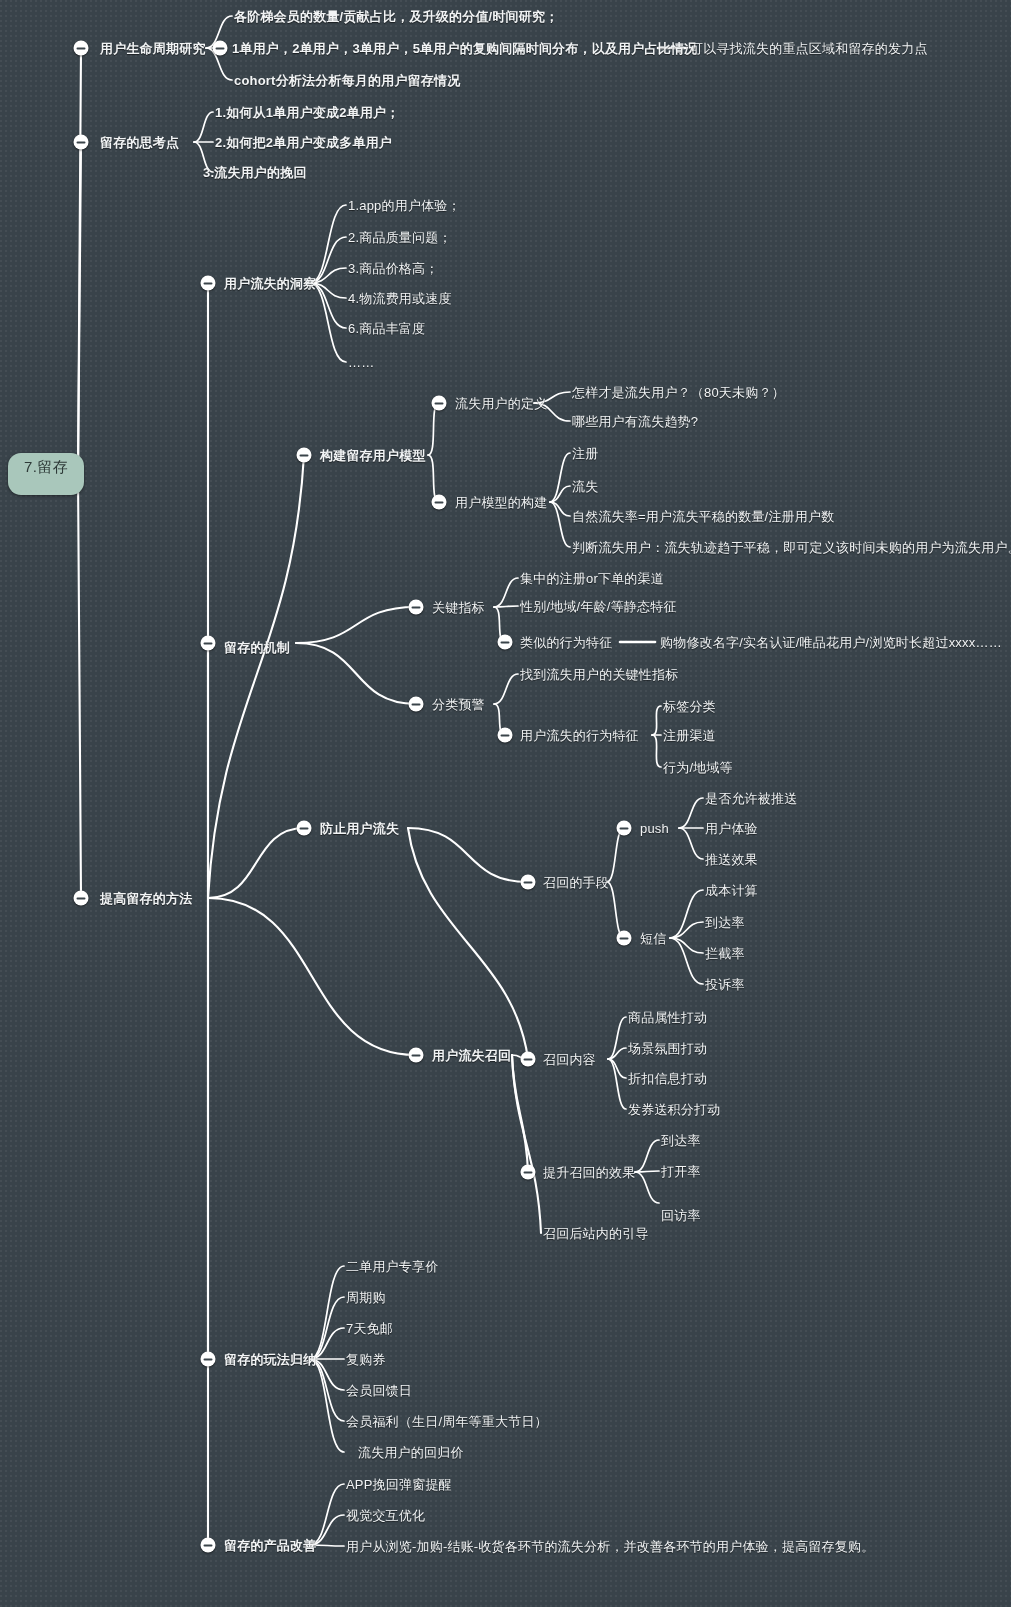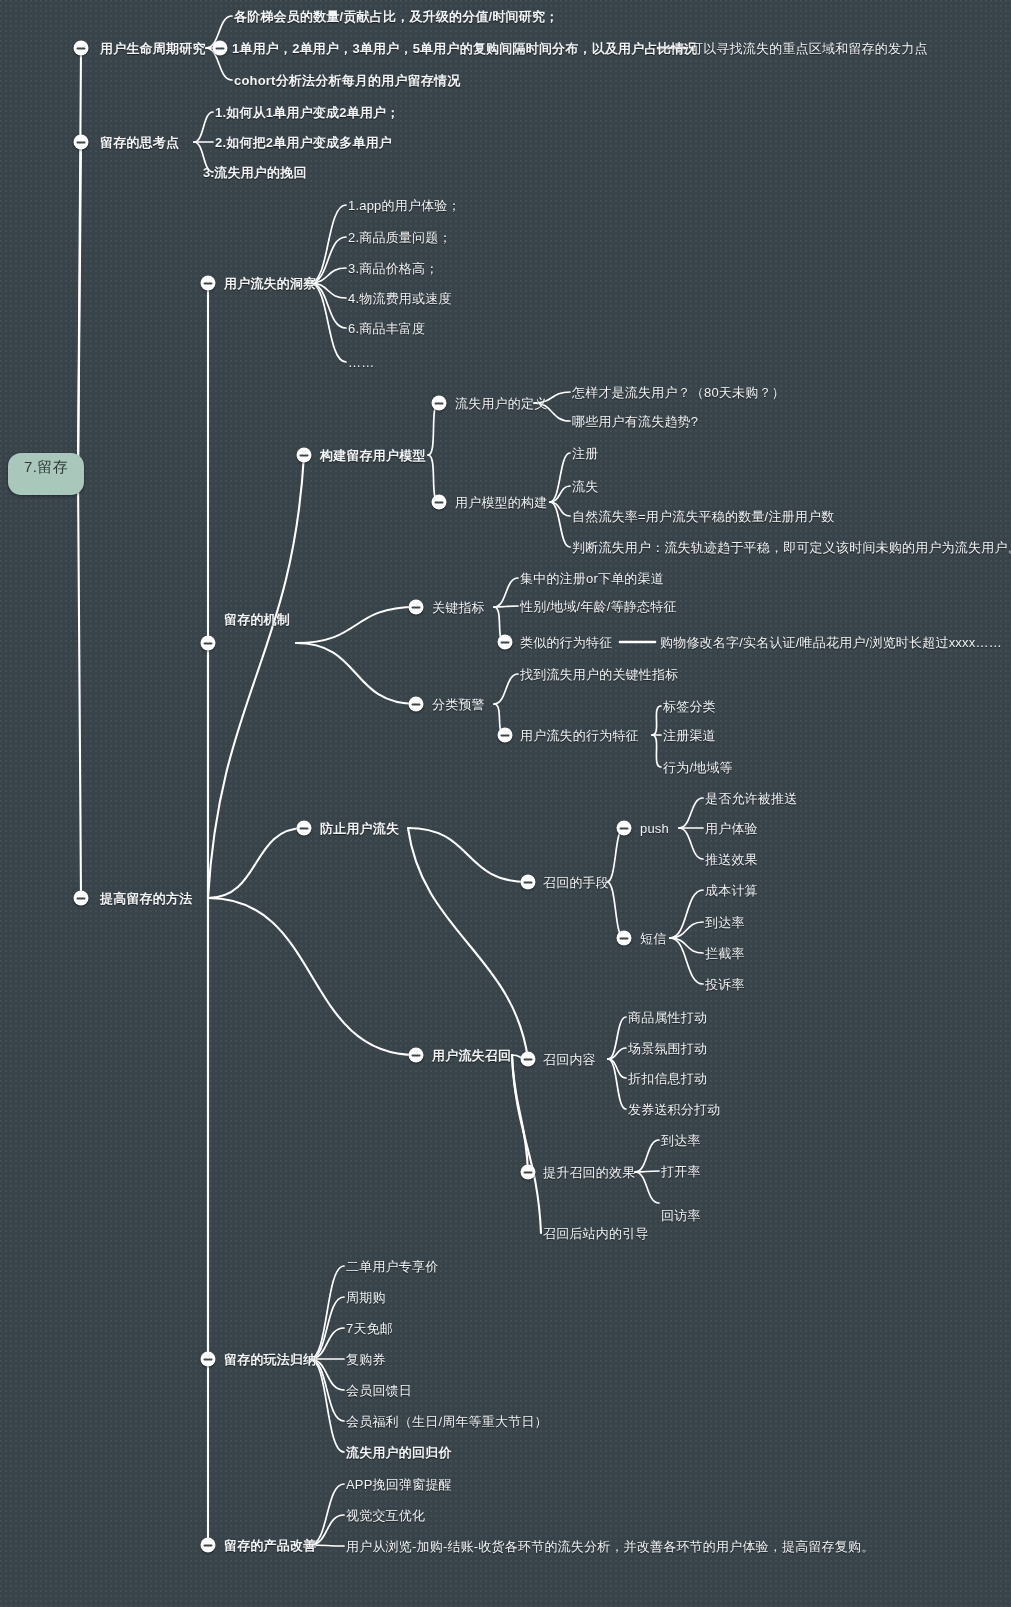--- a/index.html
+++ b/index.html
@@ -164,21 +164,21 @@
       <div class="node lvl3" style="left: 455px; top: 403px;">流失用户的定义</div>
       <div class="node lvl4" style="left: 572px; top: 392px;">怎样才是流失用户？（80天未购？）</div>
       <div class="node lvl4" style="left: 572px; top: 421px;">哪些用户有流失趋势?</div>
       <div class="bullet" style="left: 439px; top: 502px;"></div>
       <div class="node lvl3" style="left: 455px; top: 502px;">用户模型的构建</div>
       <div class="node lvl4" style="left: 572px; top: 453px;">注册</div>
       <div class="node lvl4" style="left: 572px; top: 486px;">流失</div>
       <div class="node lvl4" style="left: 572px; top: 516px;">自然流失率=用户流失平稳的数量/注册用户数</div>
       <div class="node lvl4" style="left: 572px; top: 547px;">判断流失用户：流失轨迹趋于平稳，即可定义该时间未购的用户为流失用户。</div>
       <div class="bullet" style="left: 208px; top: 643px;"></div>
-      <div class="node lvl2" style="left: 224px; top: 619px;">留存的机制</div>
+      <div class="node lvl2" style="left: 224px; top: 647px;">留存的机制</div>
       <div class="bullet" style="left: 416px; top: 607px;"></div>
       <div class="node lvl3" style="left: 432px; top: 607px;">关键指标</div>
       <div class="node lvl4" style="left: 520px; top: 578px;">集中的注册or下单的渠道</div>
       <div class="node lvl4" style="left: 520px; top: 606px;">性别/地域/年龄/等静态特征</div>
       <div class="bullet" style="left: 505px; top: 642px;"></div>
       <div class="node lvl4" style="left: 520px; top: 642px;">类似的行为特征</div>
       <div class="node lvl5" style="left: 660px; top: 642px;">购物修改名字/实名认证/唯品花用户/浏览时长超过xxxx……</div>
       <div class="bullet" style="left: 416px; top: 704px;"></div>
       <div class="node lvl3" style="left: 432px; top: 704px;">分类预警</div>
       <div class="node lvl4" style="left: 520px; top: 674px;">找到流失用户的关键性指标</div>
@@ -217,20 +217,20 @@
       <div class="node lvl4" style="left: 661px; top: 1203px; margin-top: 12px;">回访率</div>
       <div class="node lvl3" style="left: 543px; top: 1233px;">召回后站内的引导</div>
       <div class="bullet" style="left: 208px; top: 1359px;"></div>
       <div class="node lvl2" style="left: 224px; top: 1359px;">留存的玩法归纳</div>
       <div class="node lvl3" style="left: 346px; top: 1266px;">二单用户专享价</div>
       <div class="node lvl3" style="left: 346px; top: 1297px;">周期购</div>
       <div class="node lvl3" style="left: 346px; top: 1328px;">7天免邮</div>
       <div class="node lvl3" style="left: 346px; top: 1359px;">复购券</div>
       <div class="node lvl3" style="left: 346px; top: 1390px;">会员回馈日</div>
       <div class="node lvl3" style="left: 346px; top: 1421px;">会员福利（生日/周年等重大节日）</div>
-      <div class="node lvl3" style="left: 346px; top: 1452px; font-weight: bold;">流失用户的回归价</div>
+      <div class="node lvl3" style="left: 358px; top: 1452px;">流失用户的回归价</div>
       <div class="bullet" style="left: 208px; top: 1545px;"></div>
       <div class="node lvl2" style="left: 224px; top: 1545px;">留存的产品改善</div>
       <div class="node lvl3" style="left: 346px; top: 1484px;">APP挽回弹窗提醒</div>
       <div class="node lvl3" style="left: 346px; top: 1515px;">视觉交互优化</div>
       <div class="node lvl3" style="left: 346px; top: 1546px;">用户从浏览-加购-结账-收货各环节的流失分析，并改善各环节的用户体验，提高留存复购。</div>
     </div>
 </div>
 
 </body></html>

